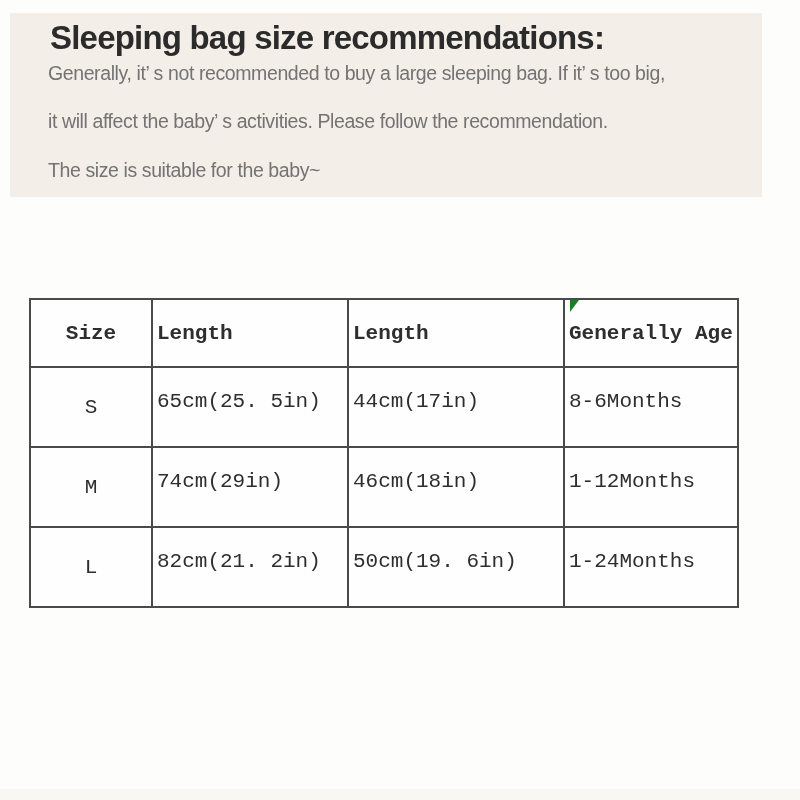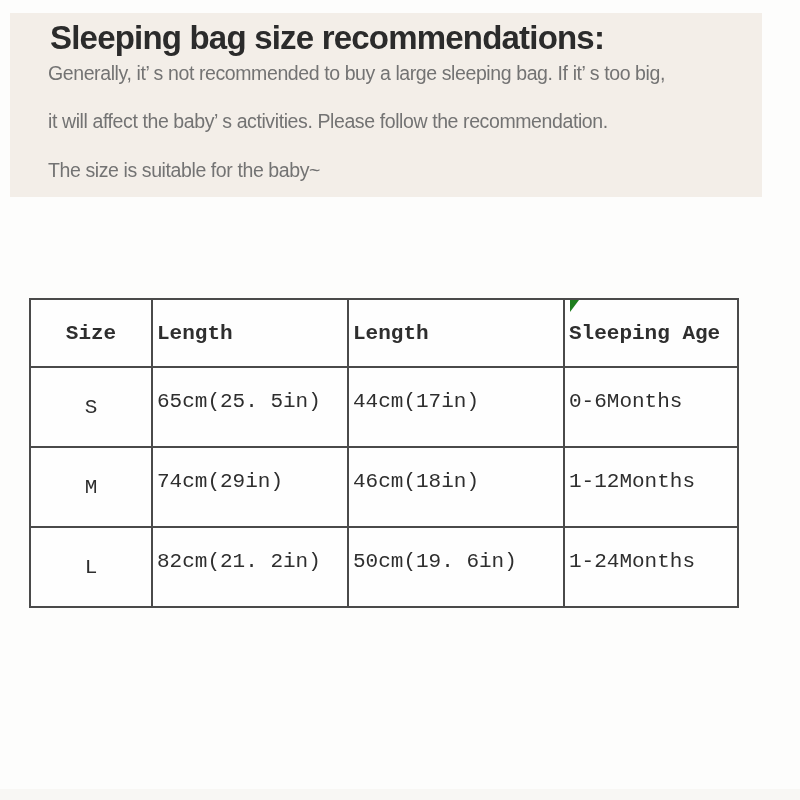--- a/index.html
+++ b/index.html
@@ -133,29 +133,29 @@
       <col class="w-size">
       <col class="w-length">
       <col class="w-width">
       <col class="w-age">
     </colgroup>
     <thead>
       <tr>
         <th class="c-size">Size</th>
         <th>Length</th>
         <th>Length</th>
-        <th>Sleeping Age</th>
+        <th>Generally Age</th>
       </tr>
     </thead>
     <tbody>
       <tr>
         <td class="c-size">S</td>
         <td>65cm(25. 5in)</td>
         <td>44cm(17in)</td>
-        <td>0-6Months</td>
+        <td>8-6Months</td>
       </tr>
       <tr>
         <td class="c-size">M</td>
         <td>74cm(29in)</td>
         <td>46cm(18in)</td>
         <td>1-12Months</td>
       </tr>
       <tr>
         <td class="c-size">L</td>
         <td>82cm(21. 2in)</td>

